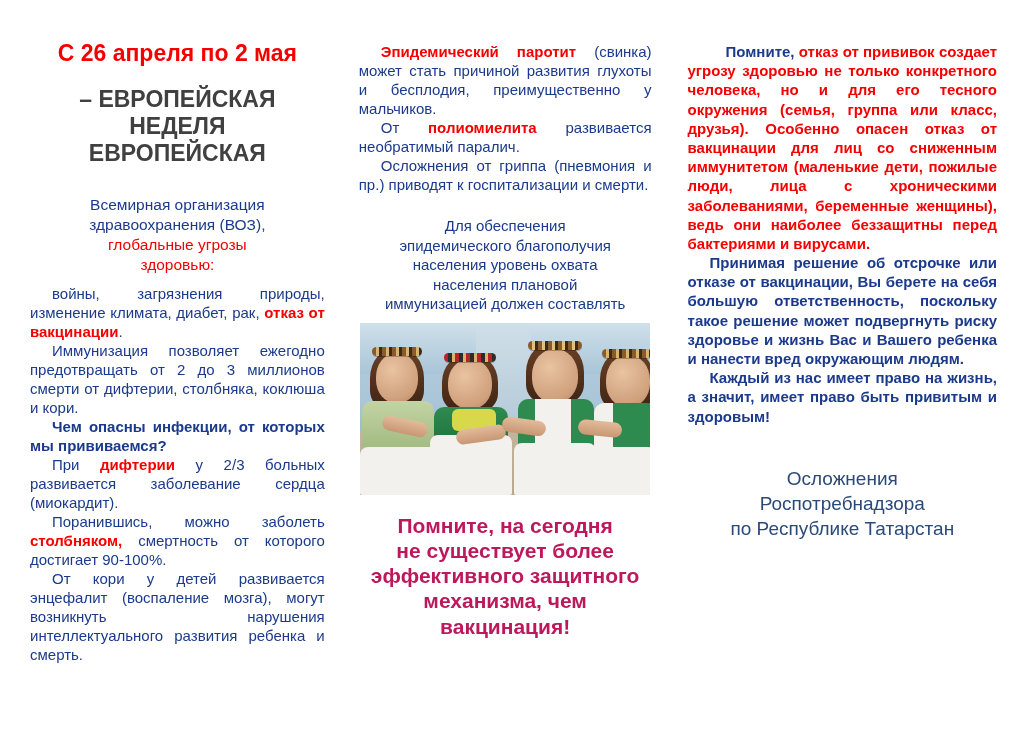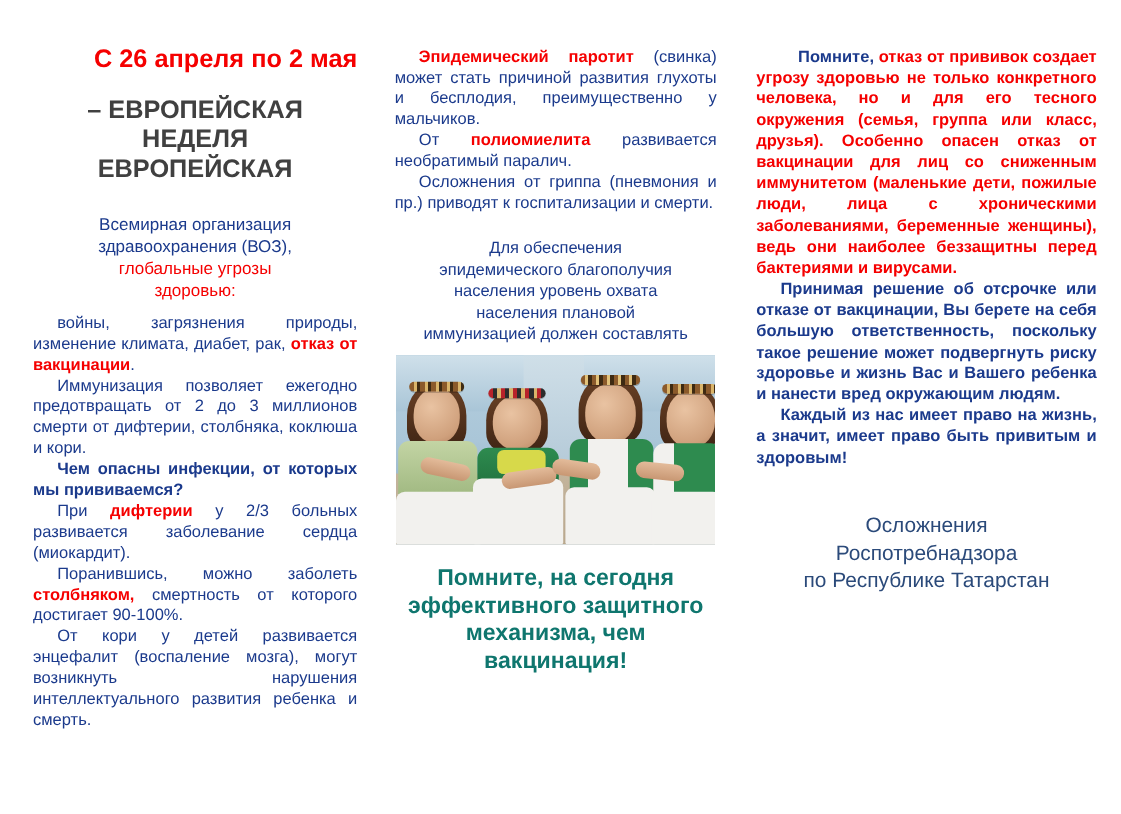--- a/index.html
+++ b/index.html
@@ -36,21 +36,21 @@
 
   
   .red   { color: #f50000; }
   .blue  { color: #1b3a8c; margin-left: 16px; }
   .b     { font-weight: bold; }
 
   .title-date {
     font-size: 23px;
     font-weight: bold;
     color: #f50000;
-    text-align: right;
+    text-align: center;
     line-height: 1.2;
     margin: 6px 0 0 0;
   }
   .title-main {
     font-size: 23px;
     font-weight: bold;
     color: #404040;
     text-align: center;
     line-height: 1.18;
     margin: 18px 0 0 0;
@@ -131,21 +131,21 @@
   .g-arm {
     position:absolute; border-radius:8px;
     background: linear-gradient(180deg,#e3bb9a,#c89773);
   }
   .g-sleeve { position:absolute; border-radius:6px; }
 
   .mid-slogan {
     margin: 18px 0 0 0;
     font-size: 21px;
     font-weight: bold;
-    color: #0f766e;
+    color: #be185d;
     text-align: center;
     line-height: 1.2;
   }
 
   .col-right p.body {
     font-size: 15px;
     line-height: 1.28;
   }
   .right-red {
     color: #f50000;
@@ -252,20 +252,21 @@
             <div class="g-crown" style="left:10px;top:26px;width:50px;"></div>
             <div class="g-dress" style="left:2px;top:80px;width:62px;height:52px;background:linear-gradient(90deg,#f2f1ee 0 30%,#2e8b4f 30% 100%);"></div>
             <div class="g-white" style="left:0px;top:124px;width:64px;height:48px;"></div>
             <div class="g-arm" style="left:-14px;top:98px;width:44px;height:15px;transform:rotate(6deg);"></div>
           </div>
         </div>
       </div>
 
       <div class="mid-slogan">
         <div>Помните, на сегодня</div>
+        <div>не существует более</div>
         <div>эффективного защитного</div>
         <div>механизма, чем</div>
         <div>вакцинация!</div>
       </div>
     </div>
 
     <div class="col col-right">
 
       <p class="body first"><span class="blue b">Помните,</span><span class="right-red"> отказ от прививок создает угрозу здоровью не только конкретного человека, но и для его тесного окружения (семья, группа или класс, друзья). Особенно опасен отказ от вакцинации для лиц со сниженным иммунитетом (маленькие дети, пожилые люди, лица с хроническими заболеваниями, беременные женщины), ведь они наиболее беззащитны перед бактериями и вирусами.</span></p>
 

